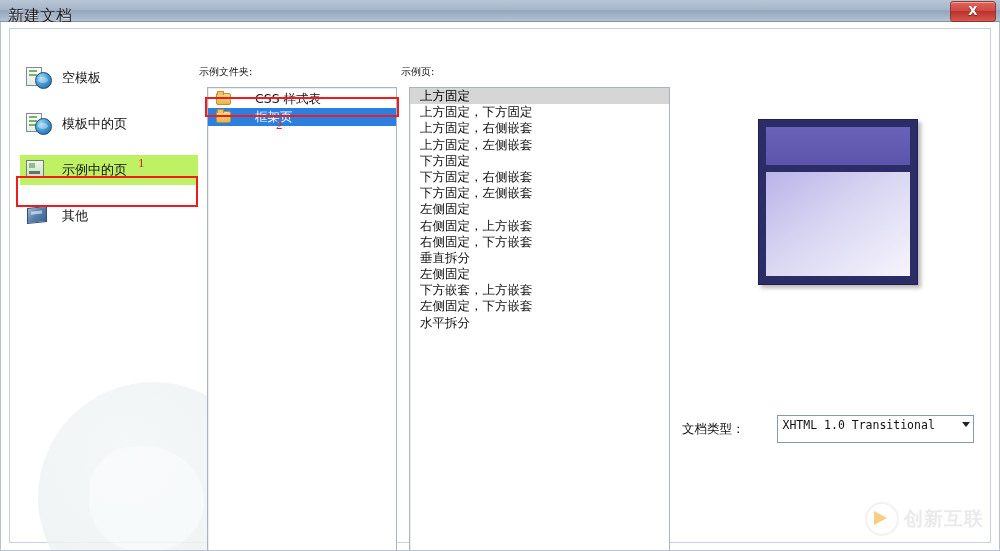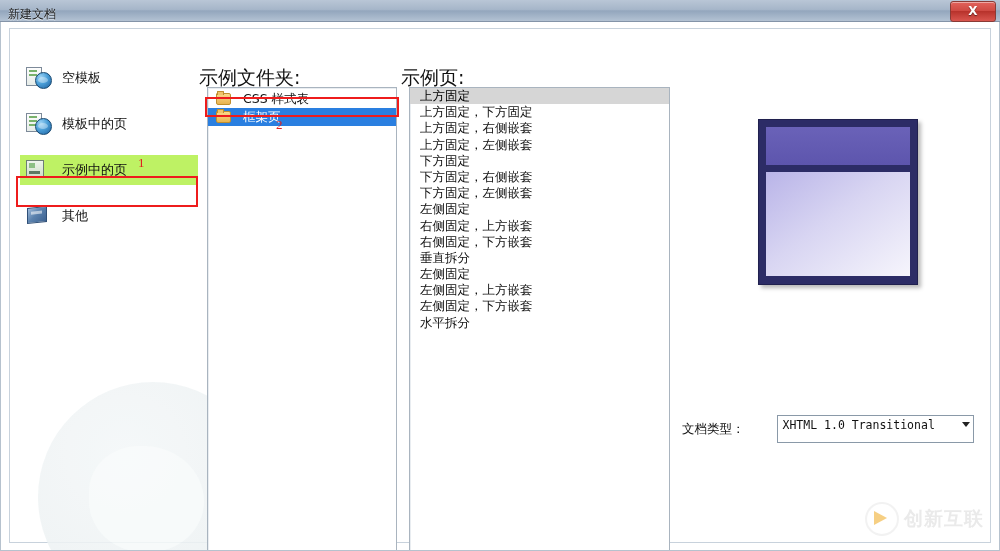--- a/index.html
+++ b/index.html
@@ -12,21 +12,21 @@
 
   
   .titlebar{
     position:absolute;left:0;top:0;width:1000px;height:22px;
     background:linear-gradient(to bottom,#b9c6d6 0%,#a6b6c9 45%,#93a6bd 52%,#b3c2d3 100%);
     border-bottom:1px solid #8494a8;
     box-sizing:border-box;
   }
   .titlebar-text{
     position:absolute;left:8px;top:6px;
-    font-size:12px;color:#1a1a1a;
+    font-size:16px;color:#1a1a1a;
     text-shadow:0 1px 0 rgba(255,255,255,.65);
     white-space:nowrap;
   }
   .close-btn{
     position:absolute;right:4px;top:1px;width:44px;height:19px;
     border:1px solid #8a3b36;border-radius:3px;
     background:linear-gradient(to bottom,#e2635c 0%,#cf4a43 45%,#b8332c 50%,#d9564f 100%);
     box-shadow:inset 0 1px 0 rgba(255,255,255,.45);
     cursor:pointer;
   }
@@ -131,40 +131,40 @@
     pointer-events:none;box-sizing:border-box;
   }
   .anno-num{
     position:absolute;color:#e02020;font-size:13px;
     font-family:"Liberation Serif",serif;
     pointer-events:none;
   }
 
   
   .col-header{
-    position:absolute;font-size:19px;color:#111;white-space:nowrap;
+    position:absolute;font-size:10px;color:#111;white-space:nowrap;
   }
 
   
   .panel{
     position:absolute;background:#fff;
     border:1px solid #a9b4bf;
     box-shadow:inset 1px 1px 0 #e9edf1;
     box-sizing:border-box;overflow:hidden;
   }
   .folder-list{left:197px;top:58px;width:190px;height:467px;}
   .page-list{left:399px;top:58px;width:261px;height:467px;}
 
   .row{
     position:relative;height:16px;line-height:16px;
     display:flex;align-items:center;
     font-size:12.5px;color:#111;white-space:nowrap;cursor:pointer;
   }
   .folder-list .row{padding-left:8px;height:18px;line-height:18px;}
-  .folder-list .row .rlabel{margin-left:12px;}
+  .folder-list .row .rlabel{margin-left:24px;}
   .folder-list .row.selected{background:#2a7fe0;color:#fff;}
 
   .folder-ic{
     width:13px;height:10px;flex:0 0 13px;position:relative;
     background:linear-gradient(to bottom,#fbd98a,#e9b450);
     border:1px solid #c08f2e;border-radius:1px 2px 2px 2px;
   }
   .folder-ic:before{
     content:"";position:absolute;left:0;top:-3px;width:5px;height:3px;
     background:#f0c36a;border:1px solid #c08f2e;border-bottom:none;border-radius:1px 1px 0 0;
@@ -364,21 +364,21 @@
         <div class="row">
             <span>右侧固定，下方嵌套</span>
           </div>
         <div class="row">
             <span>垂直拆分</span>
           </div>
         <div class="row">
             <span>左侧固定</span>
           </div>
         <div class="row">
-            <span>左侧固定，上方嵌套</span>
+            <span>下方嵌套，上方嵌套</span>
           </div>
         <div class="row">
             <span>左侧固定，下方嵌套</span>
           </div>
         <div class="row">
             <span>水平拆分</span>
           </div>
       </div>
 
       <div class="preview-wrap">

